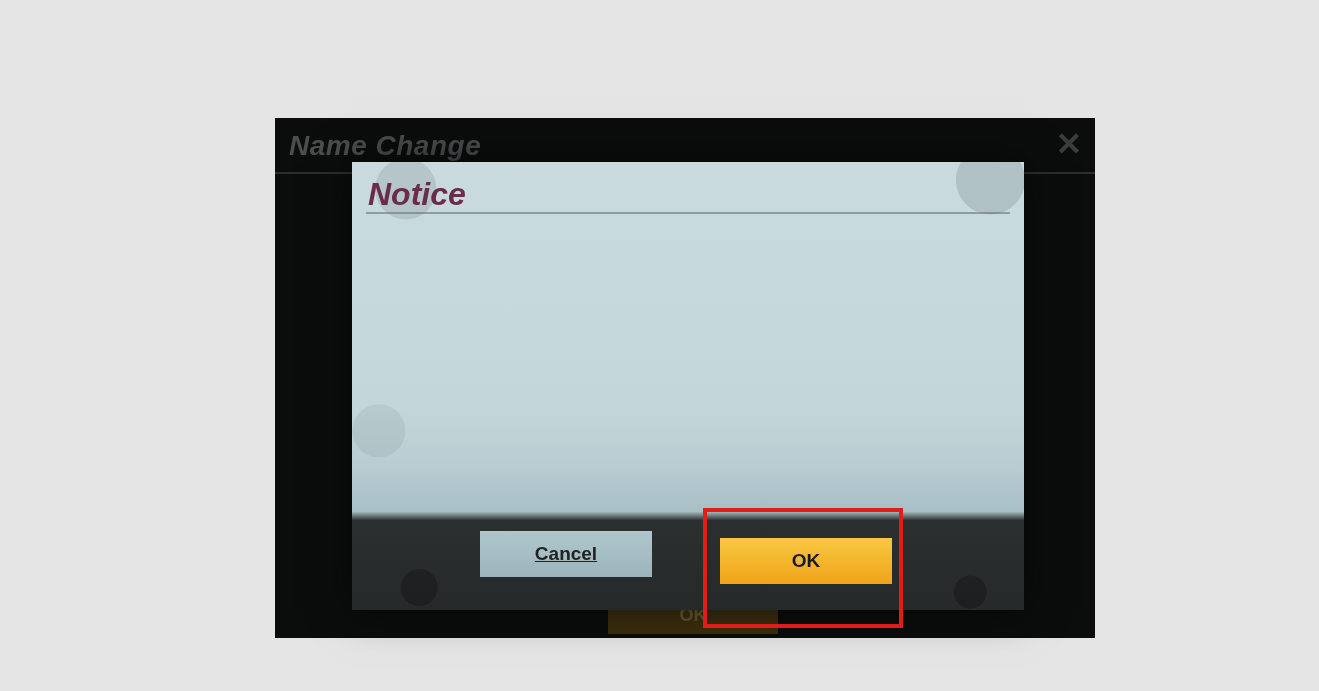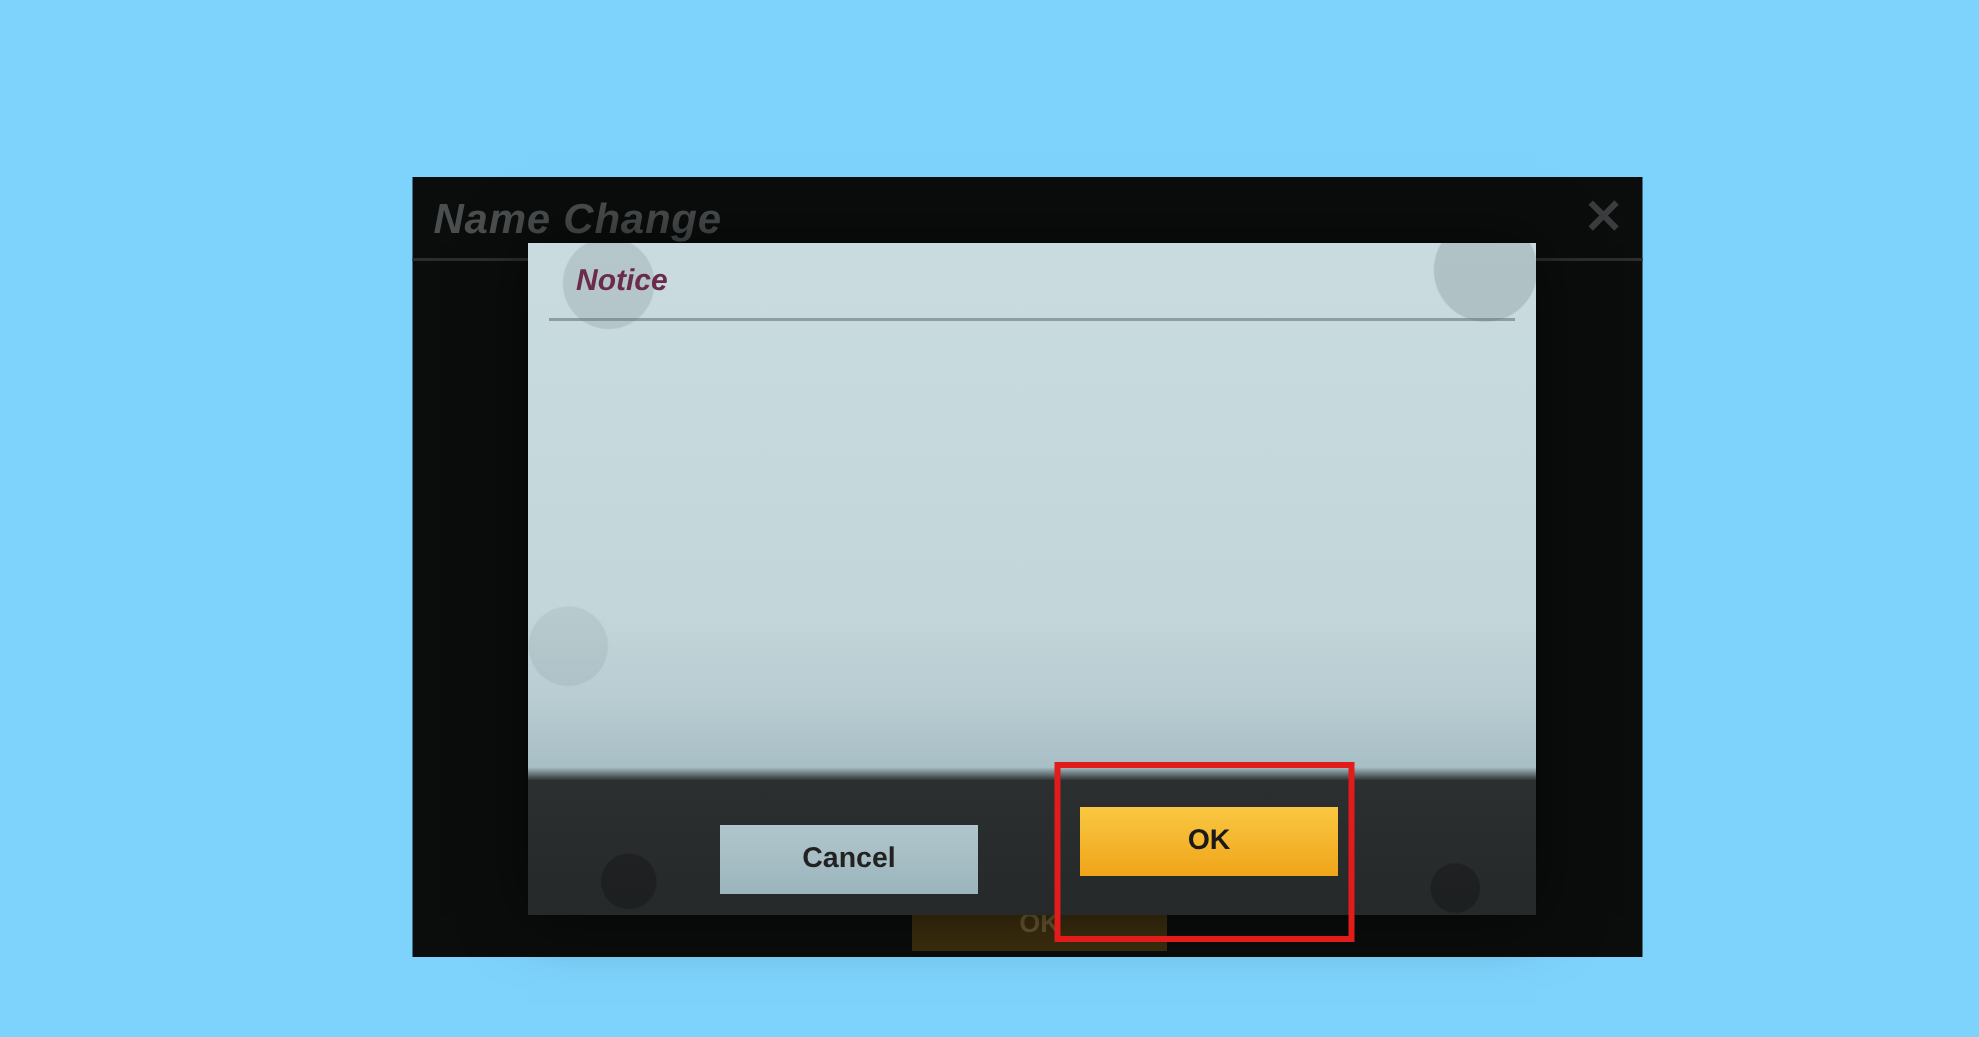--- a/index.html
+++ b/index.html
@@ -2,21 +2,21 @@
 <html><head>
 <meta charset="utf-8">
 <style>
   * { margin: 0; padding: 0; box-sizing: border-box; }
   html, body { width: 1319px; height: 691px; background: #000; font-family: Arial, sans-serif; overflow: hidden; }
   
   .stage {
     position: relative;
     width: 1319px;
     height: 691px;
-    background: #7dd3fc;
+    background: #e5e5e5;
   }
   
   
   .back-dialog {
     position: absolute;
     left: 275px;
     top: 118px;
     width: 820px;
     height: 520px;
     background: #0b0d0d;
@@ -91,24 +91,24 @@
     background:
       radial-gradient(circle at 8% 6%, rgba(40,50,55,0.12) 0 30px, transparent 31px),
       radial-gradient(circle at 95% 4%, rgba(40,50,55,0.15) 0 34px, transparent 35px),
       radial-gradient(circle at 4% 60%, rgba(40,50,55,0.08) 0 26px, transparent 27px),
       radial-gradient(circle at 10% 95%, rgba(0,0,0,0.25) 0 18px, transparent 19px),
       radial-gradient(circle at 92% 96%, rgba(0,0,0,0.25) 0 16px, transparent 17px);
   }
   
   .notice-title {
     position: absolute;
-    left: 32px;
+    left: 16px;
     top: 14px;
     color: #6b2b4a;
-    font-size: 20px;
+    font-size: 32px;
     font-weight: bold;
     font-style: italic;
   }
   
   .notice-underline {
     position: absolute;
     left: 14px;
     right: 14px;
     top: 50px;
     height: 2px;
@@ -133,24 +133,25 @@
     line-height: 46px;
     text-align: center;
     font-size: 19px;
     font-weight: bold;
     cursor: pointer;
     border: none;
   }
   
   .btn-cancel {
     left: 128px;
-    bottom: 14px;
+    bottom: 33px;
     width: 172px;
     background: linear-gradient(180deg, #b0c6cc 0%, #9bb5bc 100%);
     color: #222;
+    text-decoration: underline;
   }
   
   .btn-ok {
     left: 368px;
     bottom: 26px;
     width: 172px;
     background: linear-gradient(180deg, #f9c742 0%, #f0a51a 100%);
     color: #1a1a1a;
   }
   

